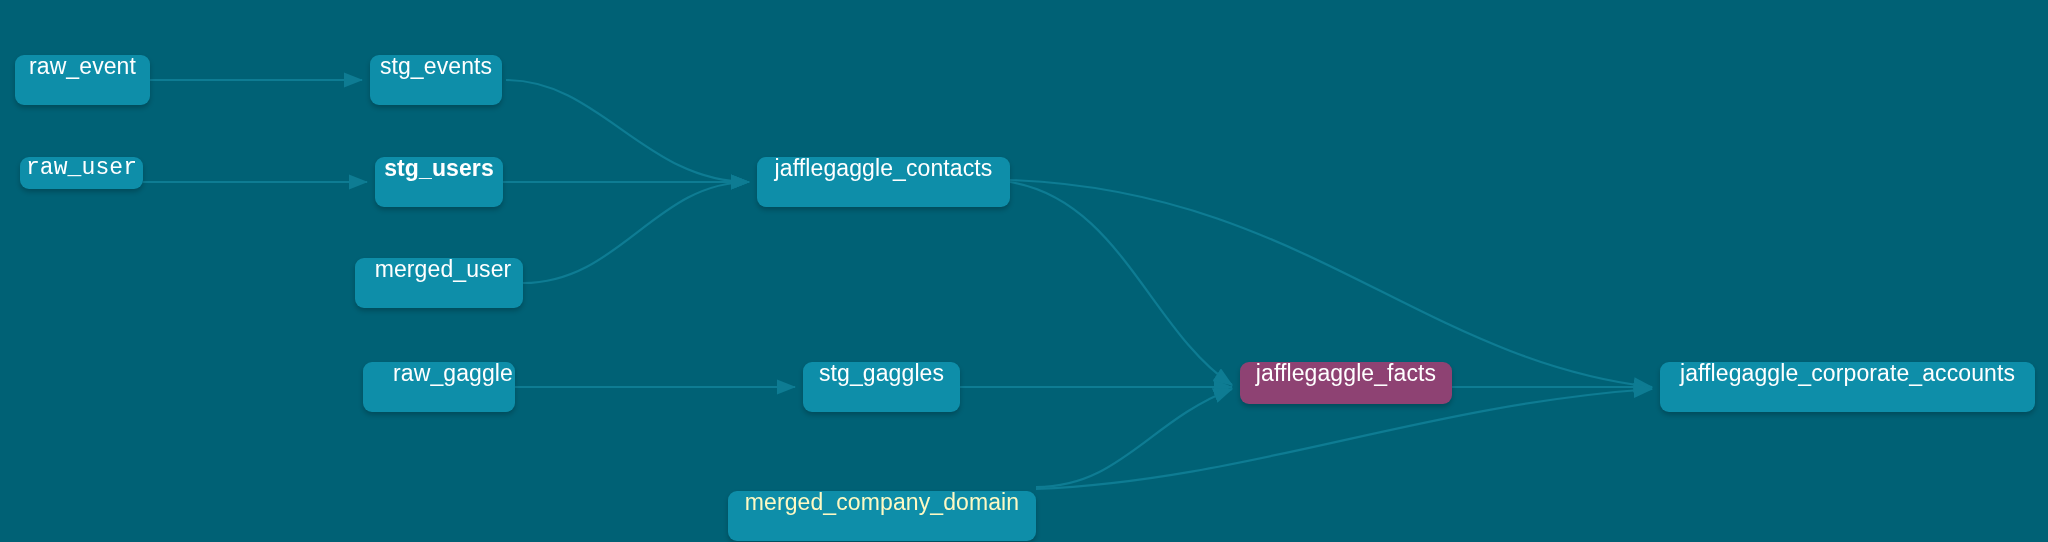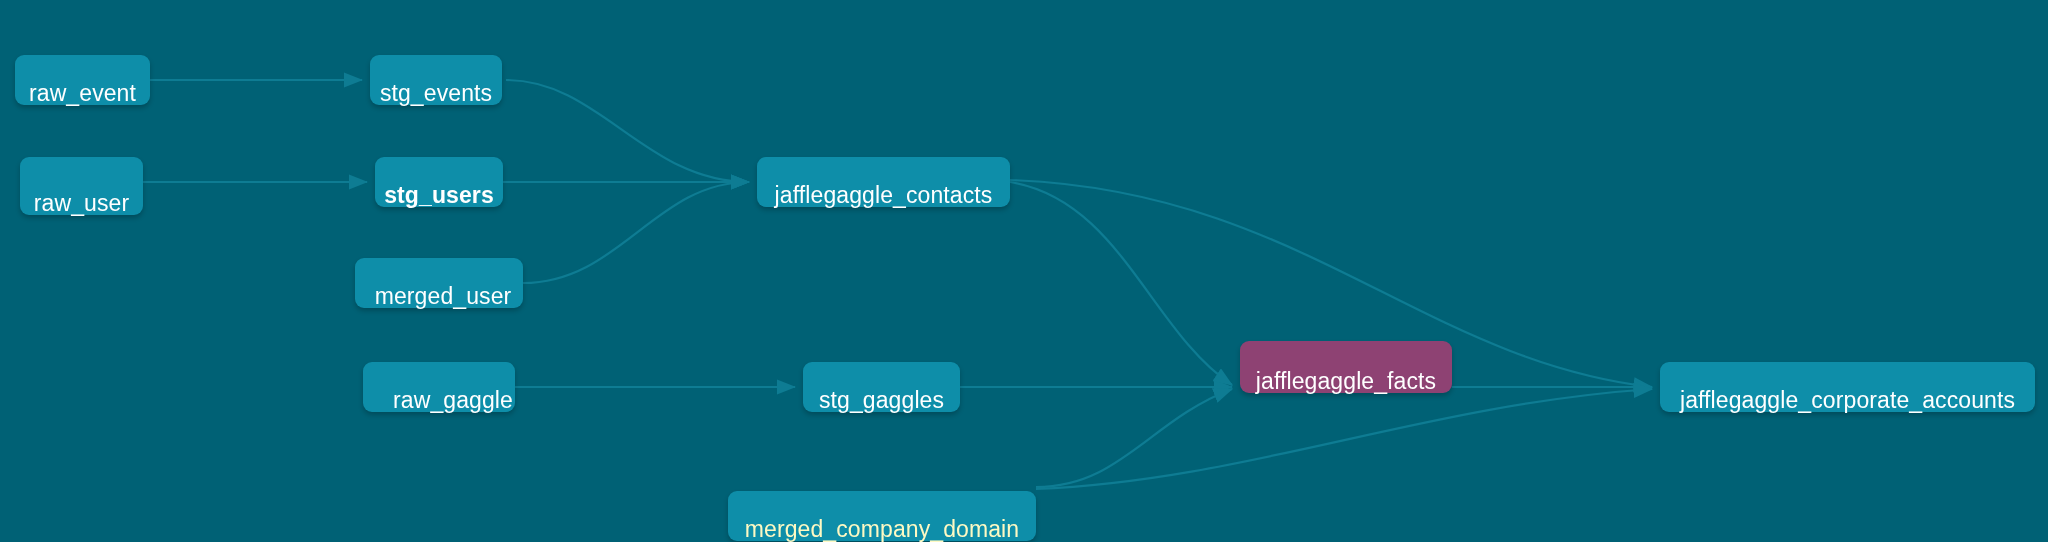--- a/index.html
+++ b/index.html
@@ -26,21 +26,21 @@
   }
   .edge-path {
     fill: none;
     stroke: #0e7c93;
     stroke-width: 2.2;
   }
   .node {
     position: absolute;
     box-sizing: border-box;
     display: flex;
-    align-items: flex-end;
+    align-items: flex-start;
     justify-content: center;
     border-radius: 9px;
     background: #0e8ea9;
     color: #ffffff;
     font-size: 23px;
     line-height: 1;
     letter-spacing: 0.1px;
     white-space: nowrap;
     padding: 0 16px;
     box-shadow: 0 3px 5px rgba(0, 0, 0, 0.22);
@@ -79,41 +79,41 @@
         <path class="edge-path" d="M 1036,489 C 1250,480 1420,405 1652,389" stroke="#0e7c93" marker-end="url(#arrowhead)"></path>
       </g>
   </svg>
   <div id="node-group">
       <div class="node" style="left: 15px; top: 55px; width: 135px; height: 50px; background: rgb(14, 142, 169); color: rgb(255, 255, 255);">
         <span class="node-label">raw_event</span>
       </div>
       <div class="node" style="left: 370px; top: 55px; width: 132px; height: 50px; background: rgb(14, 142, 169); color: rgb(255, 255, 255);">
         <span class="node-label">stg_events</span>
       </div>
-      <div class="node" style="left: 20px; top: 157px; width: 123px; height: 58px; background: rgb(14, 142, 169); color: rgb(255, 255, 255);">
+      <div class="node" style="left: 20px; top: 157px; width: 123px; height: 32px; background: rgb(14, 142, 169); color: rgb(255, 255, 255); font-family: Liberation Mono, monospace;">
         <span class="node-label">raw_user</span>
       </div>
       <div class="node" style="left: 375px; top: 157px; width: 128px; height: 50px; background: rgb(14, 142, 169); color: rgb(255, 255, 255); font-weight: bold;">
         <span class="node-label">stg_users</span>
       </div>
       <div class="node" style="left: 355px; top: 258px; width: 168px; height: 50px; background: rgb(14, 142, 169); color: rgb(255, 255, 255); padding-left: 24px;">
         <span class="node-label">merged_user</span>
       </div>
       <div class="node" style="left: 757px; top: 157px; width: 253px; height: 50px; background: rgb(14, 142, 169); color: rgb(255, 255, 255);">
         <span class="node-label">jafflegaggle_contacts</span>
       </div>
       <div class="node" style="left: 363px; top: 362px; width: 152px; height: 50px; background: rgb(14, 142, 169); color: rgb(255, 255, 255); padding-left: 44px;">
         <span class="node-label">raw_gaggle</span>
       </div>
       <div class="node" style="left: 803px; top: 362px; width: 157px; height: 50px; background: rgb(14, 142, 169); color: rgb(255, 255, 255);">
         <span class="node-label">stg_gaggles</span>
       </div>
       <div class="node" style="left: 728px; top: 462px; width: 308px; height: 50px; background: rgb(14, 142, 169); color: #fef9c3; margin-top: 29px;">
         <span class="node-label">merged_company_domain</span>
       </div>
-      <div class="node selected" style="left: 1240px; top: 341px; width: 212px; height: 52px; background: rgb(142, 66, 115); color: rgb(255, 255, 255);">
+      <div class="node selected" style="left: 1240px; top: 362px; width: 212px; height: 42px; background: rgb(142, 66, 115); color: rgb(255, 255, 255);">
         <span class="node-label">jafflegaggle_facts</span>
       </div>
       <div class="node" style="left: 1660px; top: 362px; width: 375px; height: 50px; background: rgb(14, 142, 169); color: rgb(255, 255, 255);">
         <span class="node-label">jafflegaggle_corporate_accounts</span>
       </div>
     </div>
 </div>
 
 </body></html>

